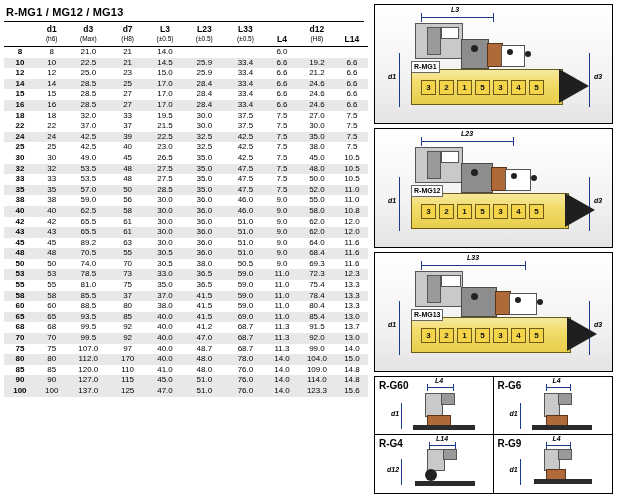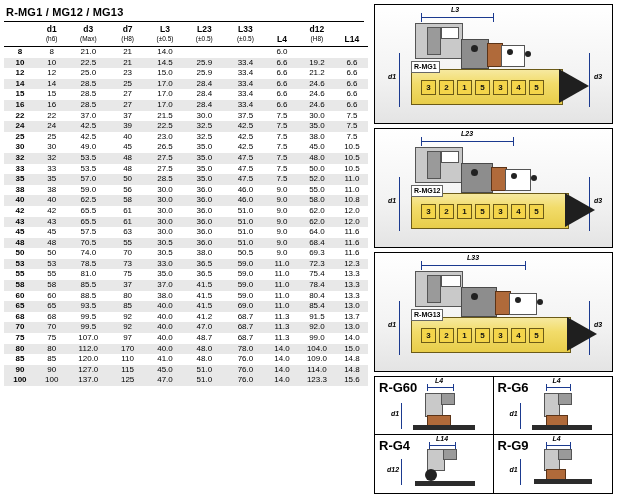--- a/index.html
+++ b/index.html
@@ -123,21 +123,21 @@
   .wht{position:absolute;background:#ffffff;border:1px solid #555;}
 
   
   .grid4{position:relative;width:239px;border:1px solid #000;height:118px;box-sizing:border-box;}
   .cellq{position:absolute;width:50%;height:50%;box-sizing:border-box;}
   .cellq.tl{left:0;top:0;border-right:1px solid #000;border-bottom:1px solid #000;}
   .cellq.tr{left:50%;top:0;border-bottom:1px solid #000;}
   .cellq.bl{left:0;top:50%;border-right:1px solid #000;}
   .cellq.br{left:50%;top:50%;}
   .cellq .lbl{
-    position:absolute;left:4px;top:3px;font-size:13px;font-weight:bold;
+    position:absolute;left:4px;top:3px;font-size:10px;font-weight:bold;
   }
 </style>
 </head>
 <body>
 
 <div class="page">
 
   <div class="title">R-MG1 / MG12 / MG13</div>
   <div class="title-rule"></div>
 
@@ -263,20 +263,32 @@
             <td>28.5</td>
             <td>27</td>
             <td>17.0</td>
             <td>28.4</td>
             <td>33.4</td>
             <td>6.6</td>
             <td>24.6</td>
             <td>6.6</td>
           </tr>
           <tr>
+            <td>18</td>
+            <td>18</td>
+            <td>32.0</td>
+            <td>33</td>
+            <td>19.5</td>
+            <td>30.0</td>
+            <td>37.5</td>
+            <td>7.5</td>
+            <td>27.0</td>
+            <td>7.5</td>
+          </tr>
+          <tr>
             <td>22</td>
             <td>22</td>
             <td>37.0</td>
             <td>37</td>
             <td>21.5</td>
             <td>30.0</td>
             <td>37.5</td>
             <td>7.5</td>
             <td>30.0</td>
             <td>7.5</td>
@@ -397,21 +409,21 @@
             <td>30.0</td>
             <td>36.0</td>
             <td>51.0</td>
             <td>9.0</td>
             <td>62.0</td>
             <td>12.0</td>
           </tr>
           <tr>
             <td>45</td>
             <td>45</td>
-            <td>57.5</td>
+            <td>89.2</td>
             <td>63</td>
             <td>30.0</td>
             <td>36.0</td>
             <td>51.0</td>
             <td>9.0</td>
             <td>64.0</td>
             <td>11.6</td>
           </tr>
           <tr class="alt">
             <td>48</td>

